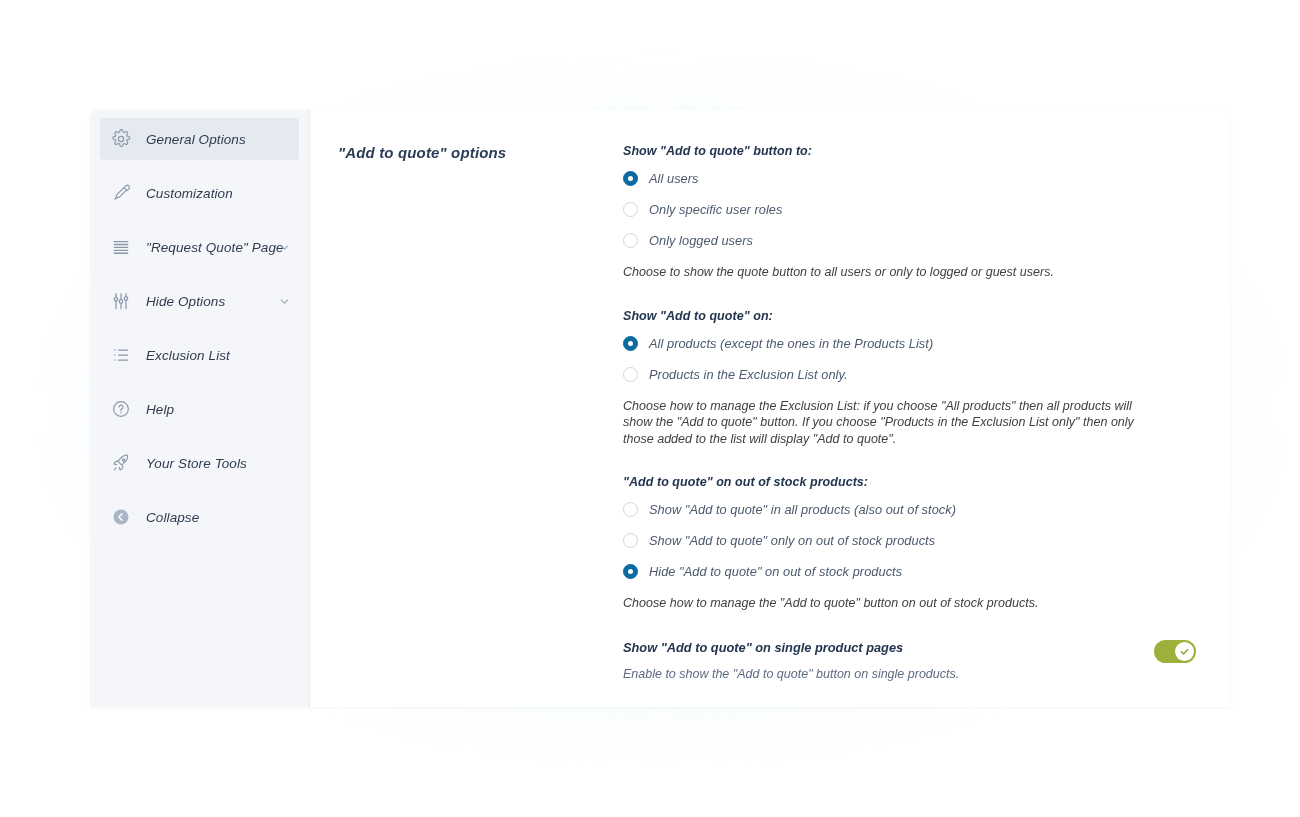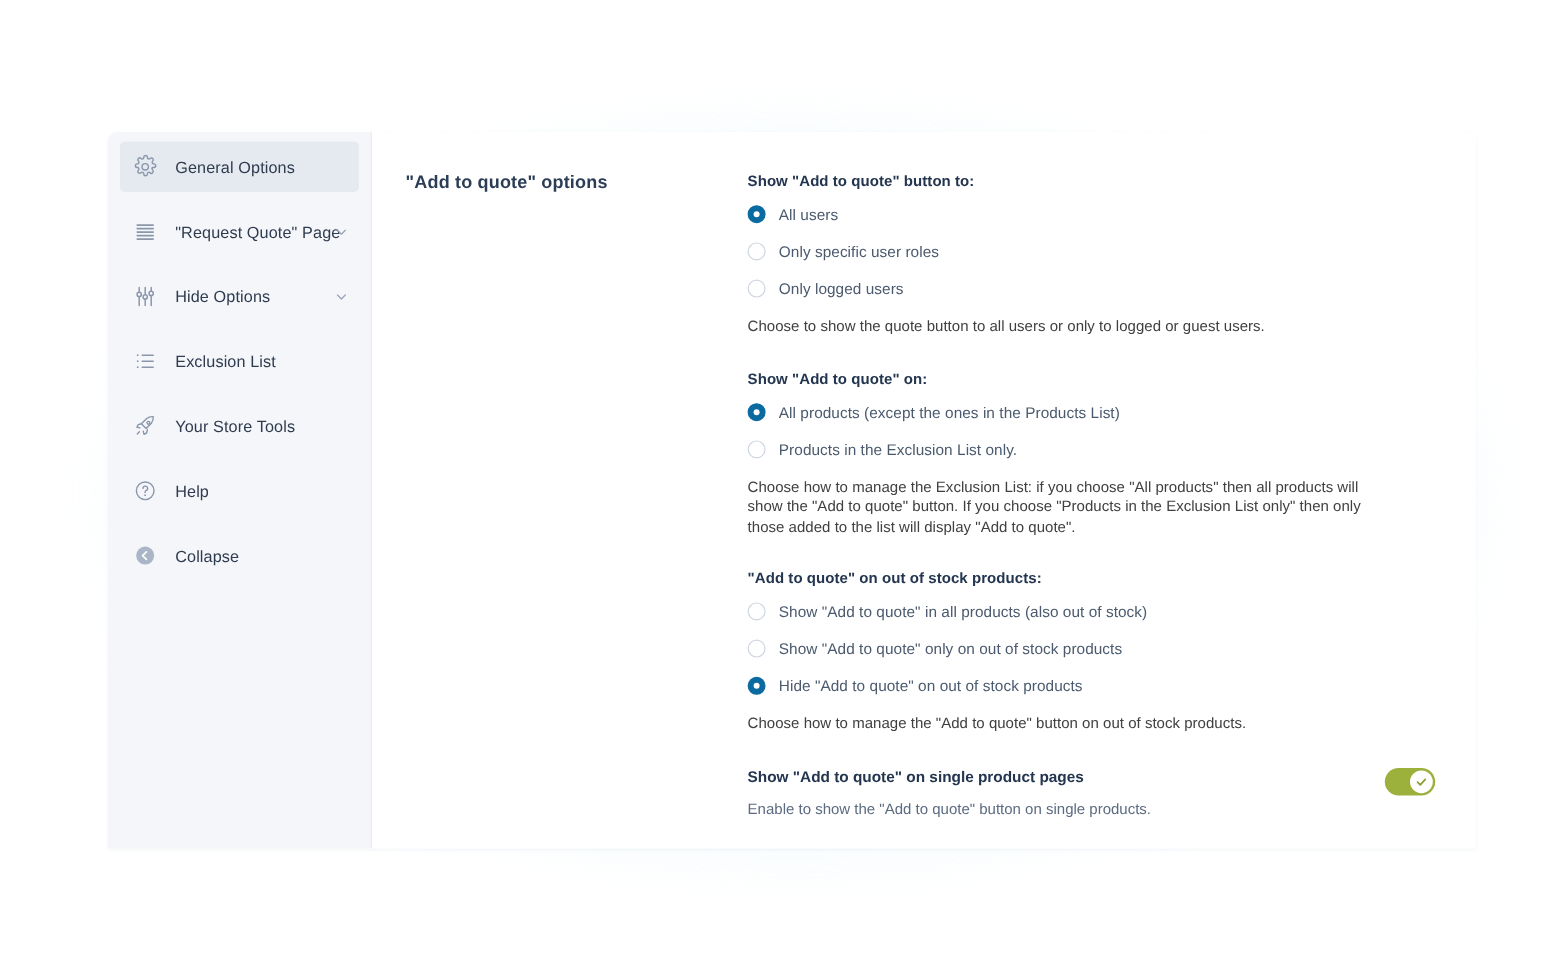--- a/index.html
+++ b/index.html
@@ -35,20 +35,21 @@
     position: absolute;
     left: 90px;
     top: 110px;
     width: 1140px;
     height: 597px;
     background: #ffffff;
     border-radius: 8px 8px 0 0;
     display: flex;
     overflow: hidden;
     box-shadow: 0 1px 3px rgba(120,150,180,0.10);
+    font-style: italic;
   }
 
   
   .sidebar {
     width: 220px;
     flex: 0 0 220px;
     background: #f4f6fa;
     border-right: 1px solid #e7ebf2;
     padding: 8px 0 0 0;
   }
@@ -246,20 +247,30 @@
           <span class="nav-icon">
             <svg width="20" height="20" viewBox="0 0 24 24" stroke="currentColor" fill="none" stroke-width="1.4" stroke-linecap="round" stroke-linejoin="round">
               <circle cx="12" cy="12" r="3.2"></circle>
               <path d="M19.1 13.6a1.5 1.5 0 0 0 .3 1.7l.1.1a1.8 1.8 0 1 1-2.6 2.6l-.1-.1a1.5 1.5 0 0 0-1.7-.3 1.5 1.5 0 0 0-.9 1.4v.2a1.8 1.8 0 1 1-3.6 0V19a1.5 1.5 0 0 0-1-1.4 1.5 1.5 0 0 0-1.7.3l-.1.1a1.8 1.8 0 1 1-2.6-2.6l.1-.1a1.5 1.5 0 0 0 .3-1.7 1.5 1.5 0 0 0-1.4-.9H4a1.8 1.8 0 1 1 0-3.6h.2a1.5 1.5 0 0 0 1.4-1 1.5 1.5 0 0 0-.3-1.7l-.1-.1A1.8 1.8 0 1 1 7.8 3.7l.1.1a1.5 1.5 0 0 0 1.7.3H9.7a1.5 1.5 0 0 0 .9-1.4V2.5a1.8 1.8 0 1 1 3.6 0v.2a1.5 1.5 0 0 0 .9 1.4 1.5 1.5 0 0 0 1.7-.3l.1-.1a1.8 1.8 0 1 1 2.6 2.6l-.1.1a1.5 1.5 0 0 0-.3 1.7v.1a1.5 1.5 0 0 0 1.4.9h.2a1.8 1.8 0 1 1 0 3.6H20a1.5 1.5 0 0 0-1.4.9z"></path>
             </svg>
           </span>
           <span class="nav-label">General Options</span>
         </div>
         <div class="nav-item">
           <span class="nav-icon">
+            <svg width="20" height="20" viewBox="0 0 24 24" stroke="currentColor" fill="none" stroke-width="1.4" stroke-linecap="round" stroke-linejoin="round">
+              <path d="M17.6 3.4a2.6 2.6 0 0 1 3.7 3.7l-2.1 2.1-3.7-3.7z"></path>
+              <path d="M15.5 5.5 7 14l-.9 3.9L10 17l8.5-8.5"></path>
+              <path d="m4.5 19.5 1.6-1.6"></path>
+            </svg>
+          </span>
+          <span class="nav-label">Customization</span>
+        </div>
+        <div class="nav-item">
+          <span class="nav-icon">
             <svg width="20" height="20" viewBox="0 0 24 24" stroke="currentColor" fill="none" stroke-width="1.6" stroke-linecap="round">
               <path d="M4 5.5h16"></path>
               <path d="M4 9h16"></path>
               <path d="M4 12.5h16"></path>
               <path d="M4 16h16"></path>
               <path d="M4 19.5h16"></path>
             </svg>
           </span>
           <span class="nav-label">"Request Quote" Page</span>
           <span class="nav-chevron">
@@ -291,38 +302,38 @@
               <circle cx="4.5" cy="6" r=".9" fill="currentColor" stroke="none"></circle>
               <circle cx="4.5" cy="12" r=".9" fill="currentColor" stroke="none"></circle>
               <circle cx="4.5" cy="18" r=".9" fill="currentColor" stroke="none"></circle>
             </svg>
           </span>
           <span class="nav-label">Exclusion List</span>
         </div>
         <div class="nav-item">
           <span class="nav-icon">
             <svg width="20" height="20" viewBox="0 0 24 24" stroke="currentColor" fill="none" stroke-width="1.4" stroke-linecap="round" stroke-linejoin="round">
+              <circle cx="12" cy="12" r="8.8"></circle>
+              <path d="M9.8 9.6a2.3 2.3 0 1 1 3 2.2c-.6.2-.9.8-.9 1.4v.5"></path>
+              <circle cx="11.9" cy="16.4" r=".85" fill="currentColor" stroke="none"></circle>
+            </svg>
+          </span>
+          <span class="nav-label">Help</span>
+        </div>
+        <div class="nav-item">
+          <span class="nav-icon">
+            <svg width="20" height="20" viewBox="0 0 24 24" stroke="currentColor" fill="none" stroke-width="1.4" stroke-linecap="round" stroke-linejoin="round">
               <path d="M13.5 4.5c3-2.2 6.5-1.8 6.5-1.8s.4 3.5-1.8 6.5l-5.3 5.3-4.7-4.7z"></path>
               <circle cx="15.2" cy="8.8" r="1.4"></circle>
               <path d="M8.2 9.8 5 10.6l-1.3 2.6 3 .7"></path>
               <path d="M14.2 15.8l-.8 3.2-2.6 1.3-.7-3"></path>
               <path d="m6.2 17.8-2.1 2.1"></path>
             </svg>
           </span>
           <span class="nav-label">Your Store Tools</span>
-        </div>
-        <div class="nav-item">
-          <span class="nav-icon">
-            <svg width="20" height="20" viewBox="0 0 24 24" stroke="currentColor" fill="none" stroke-width="1.4" stroke-linecap="round" stroke-linejoin="round">
-              <circle cx="12" cy="12" r="8.8"></circle>
-              <path d="M9.8 9.6a2.3 2.3 0 1 1 3 2.2c-.6.2-.9.8-.9 1.4v.5"></path>
-              <circle cx="11.9" cy="16.4" r=".85" fill="currentColor" stroke="none"></circle>
-            </svg>
-          </span>
-          <span class="nav-label">Help</span>
         </div>
         <div class="nav-item">
           <span class="nav-icon">
             <svg width="20" height="20" viewBox="0 0 24 24">
               <circle cx="12" cy="12" r="9" fill="#aab6c8"></circle>
               <path d="M13.2 8.2 9.4 12l3.8 3.8" stroke="#ffffff" fill="none" stroke-width="1.7" stroke-linecap="round" stroke-linejoin="round"></path>
             </svg>
           </span>
           <span class="nav-label">Collapse</span>
         </div>

